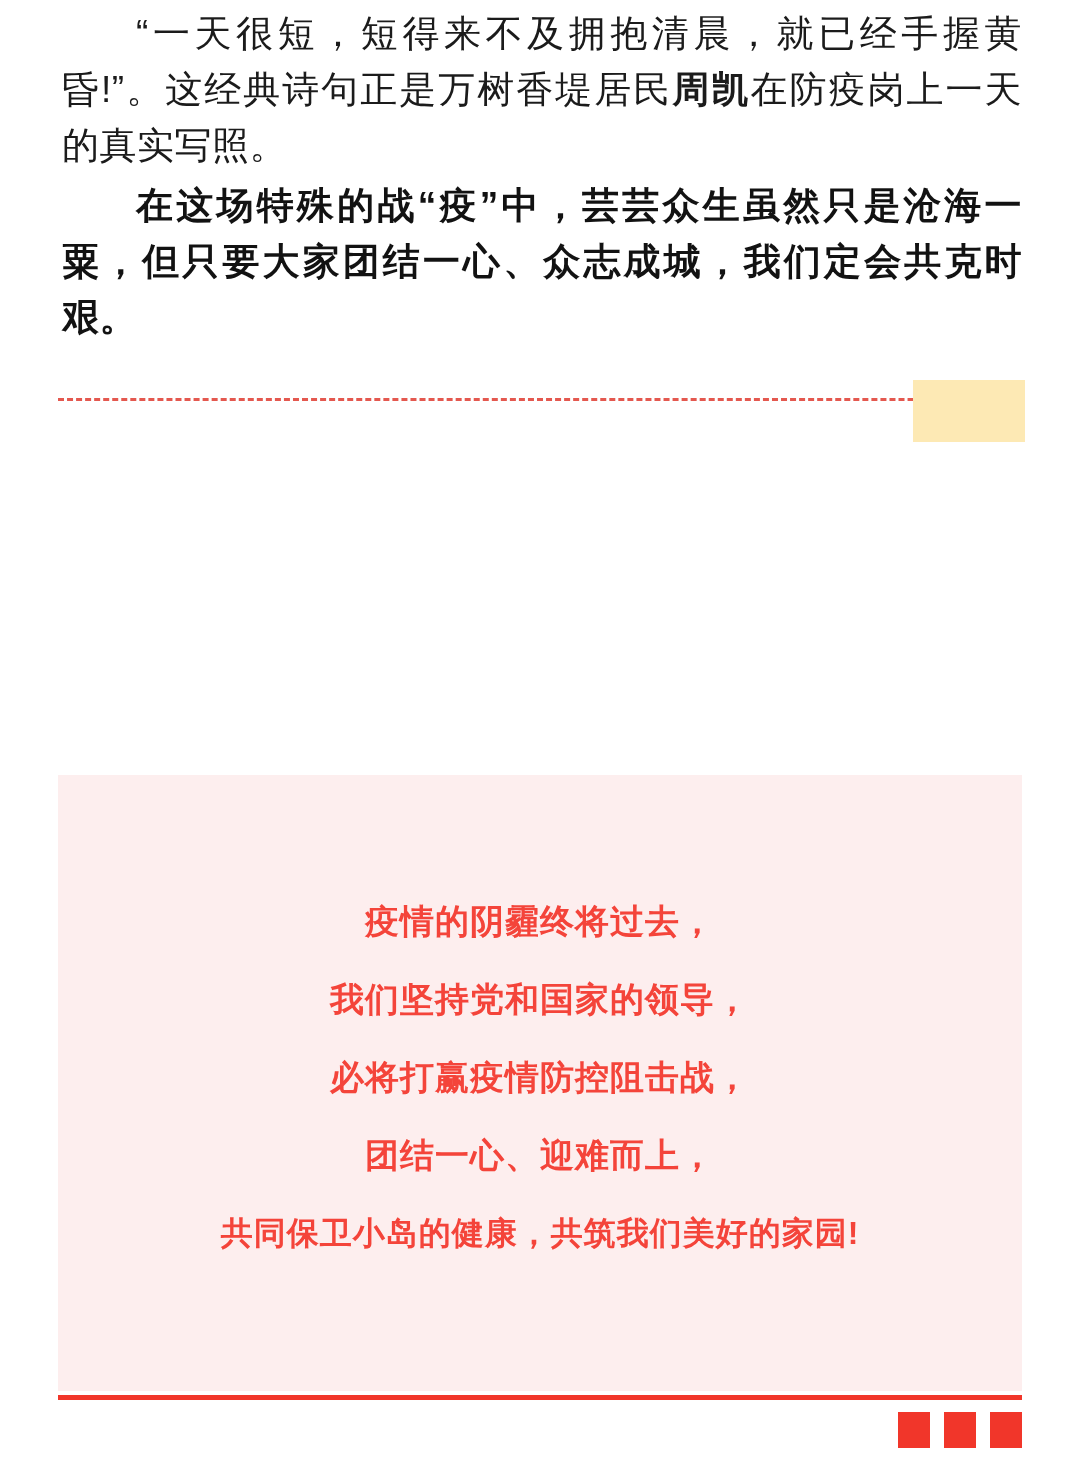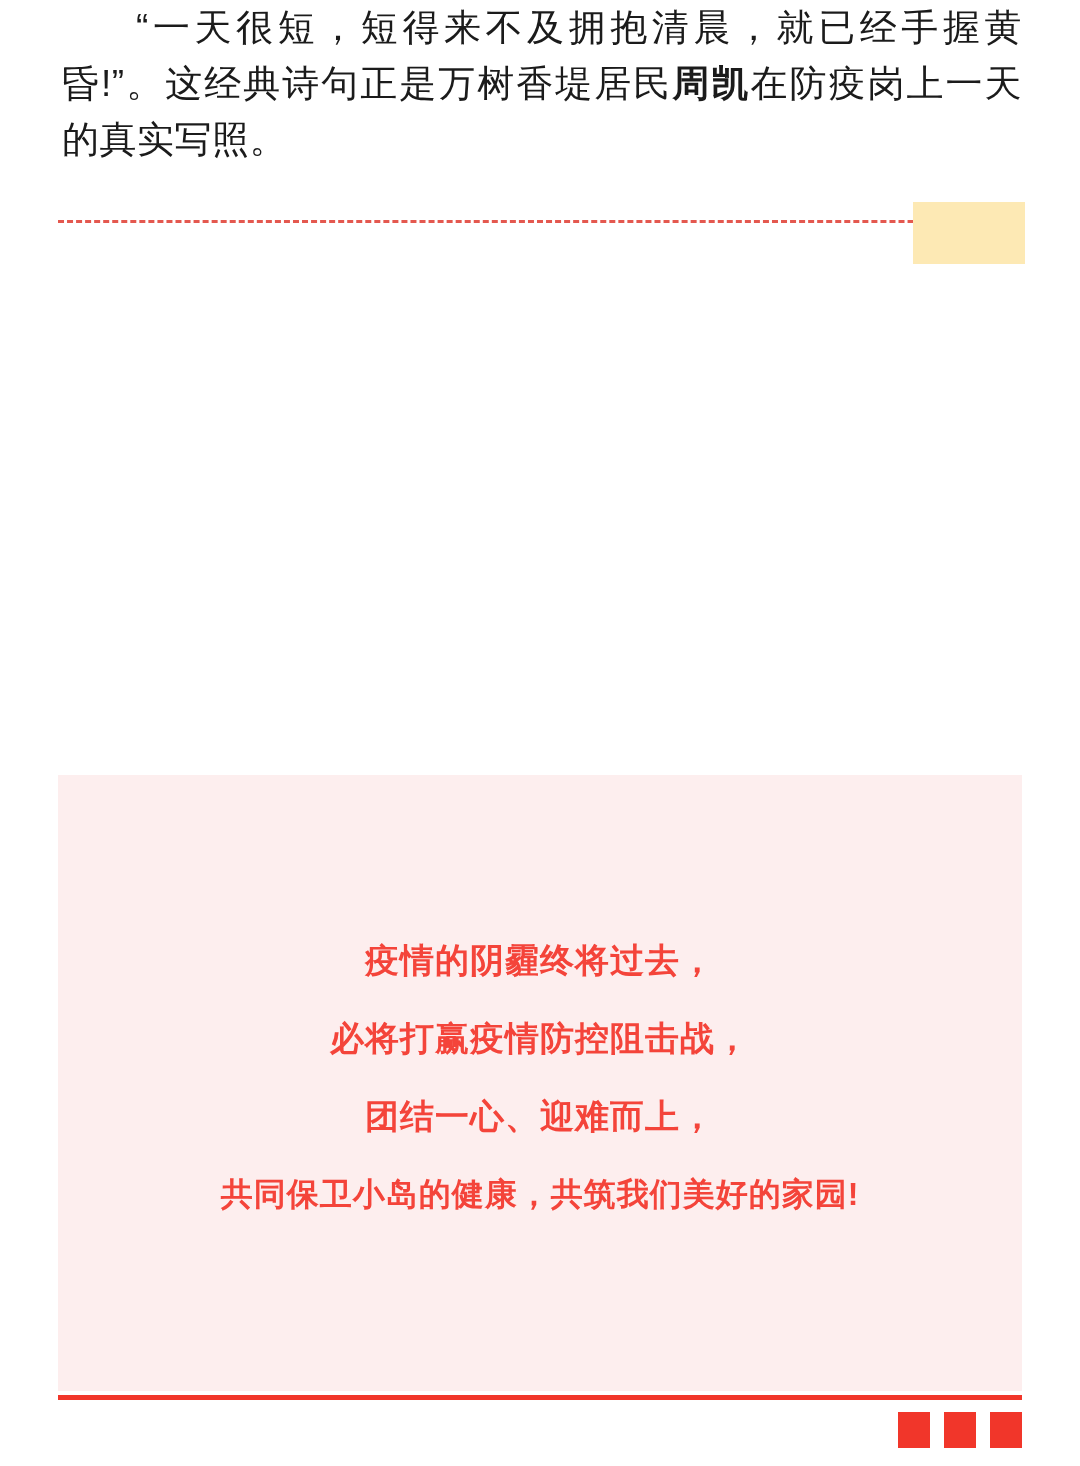--- a/index.html
+++ b/index.html
@@ -17,21 +17,21 @@
   }
 
   .page {
     width: 1080px;
     height: 1466px;
     position: relative;
     background: #ffffff;
   }
 
   .article {
-    padding: 0 58px 0 62px;
+    padding: 6px 58px 0 62px;
   }
 
   .para {
     font-size: 37px;
     line-height: 56px;
     color: #1b1b1b;
     text-align: justify;
     text-justify: inter-ideograph;
     margin: 0 0 4px 0;
     text-indent: 2em;
@@ -124,29 +124,31 @@
 <body>
 
 <div class="page">
 
   <div class="article">
     <p class="para">
       <span>“一天很短，短得来不及拥抱清晨，就已经手握黄昏!”。这经典诗句正是万树香堤居民</span><b>周凯</b><span>在防疫岗上一天的真实写照。</span>
     </p>
 
 
+    <p class="para bold">在这场特殊的战“疫”中，芸芸众生虽然只是沧海一粟，但只要大家团结一心、众志成城，我们定会共克时艰。</p>
   </div>
 
   <div class="divider-wrap">
     <div class="dashed-line"></div>
     <div class="yellow-block"></div>
   </div>
 
   <div class="quote-panel">
     <div class="quote-line">疫情的阴霾终将过去，</div>
+    <div class="quote-line">我们坚持党和国家的领导，</div>
     <div class="quote-line">必将打赢疫情防控阻击战，</div>
     <div class="quote-line">团结一心、迎难而上，</div>
     <div class="quote-line wide">共同保卫小岛的健康，共筑我们美好的家园!</div>
   </div>
 
   <div class="bottom-bar"></div>
 
   <div class="squares">
     <div class="square"></div>
     <div class="square"></div>

